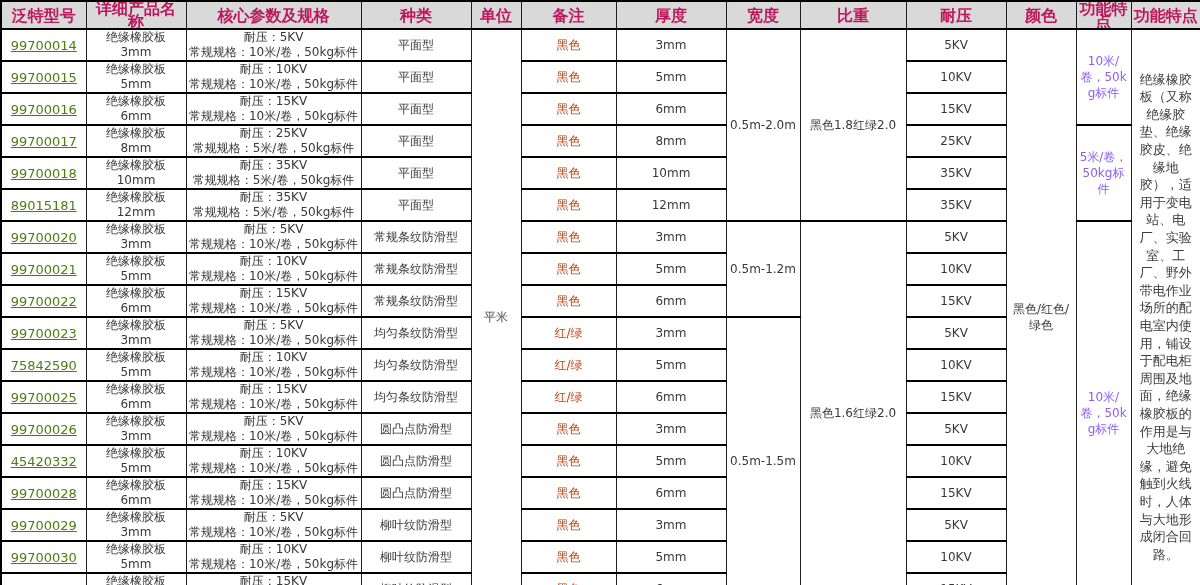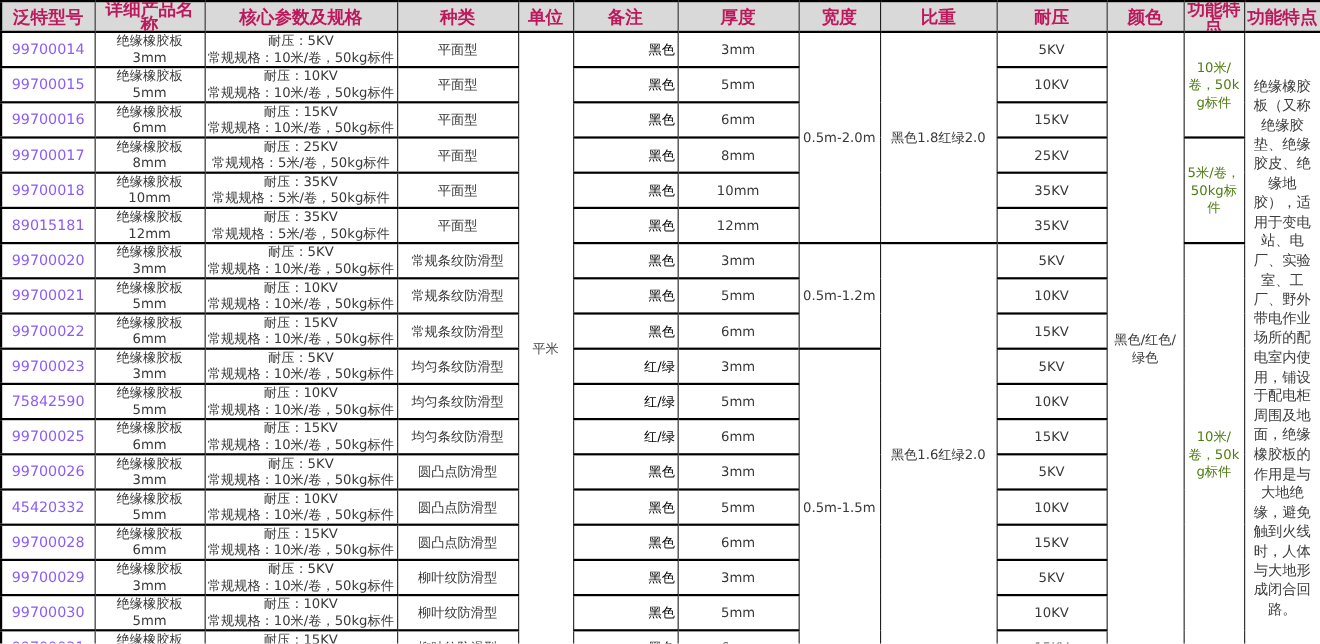--- a/index.html
+++ b/index.html
@@ -38,24 +38,24 @@
     font-size: 16px;
     line-height: 13px;
   }
   tbody tr { height: 31.3px; }
   td {
     font-size: 12px;
     color: #383838;
     line-height: 15px;
     background: #ffffff;
   }
-  td.cell-model { font-size: 13px; color: #8b5cf6; }
-  td.cell-remark { color: #000000; text-align: right; }
+  td.cell-model { font-size: 13px; color: #4d7c0f; text-decoration: underline; }
+  td.cell-remark { color: #c2410c; }
   td.cell-unit { color: #4a4a4a; }
-  td.cell-spec { line-height: 16px; color: #4d7c0f; }
+  td.cell-spec { line-height: 16px; color: #8b5cf6; }
   td.cell-color { line-height: 16px; }
   td.cell-features {
     font-size: 13px;
     line-height: 17.6px;
     color: #3d3d3d;
     padding: 0 3px;
   }
   td .line { display: block; }
 </style>
 </head>

